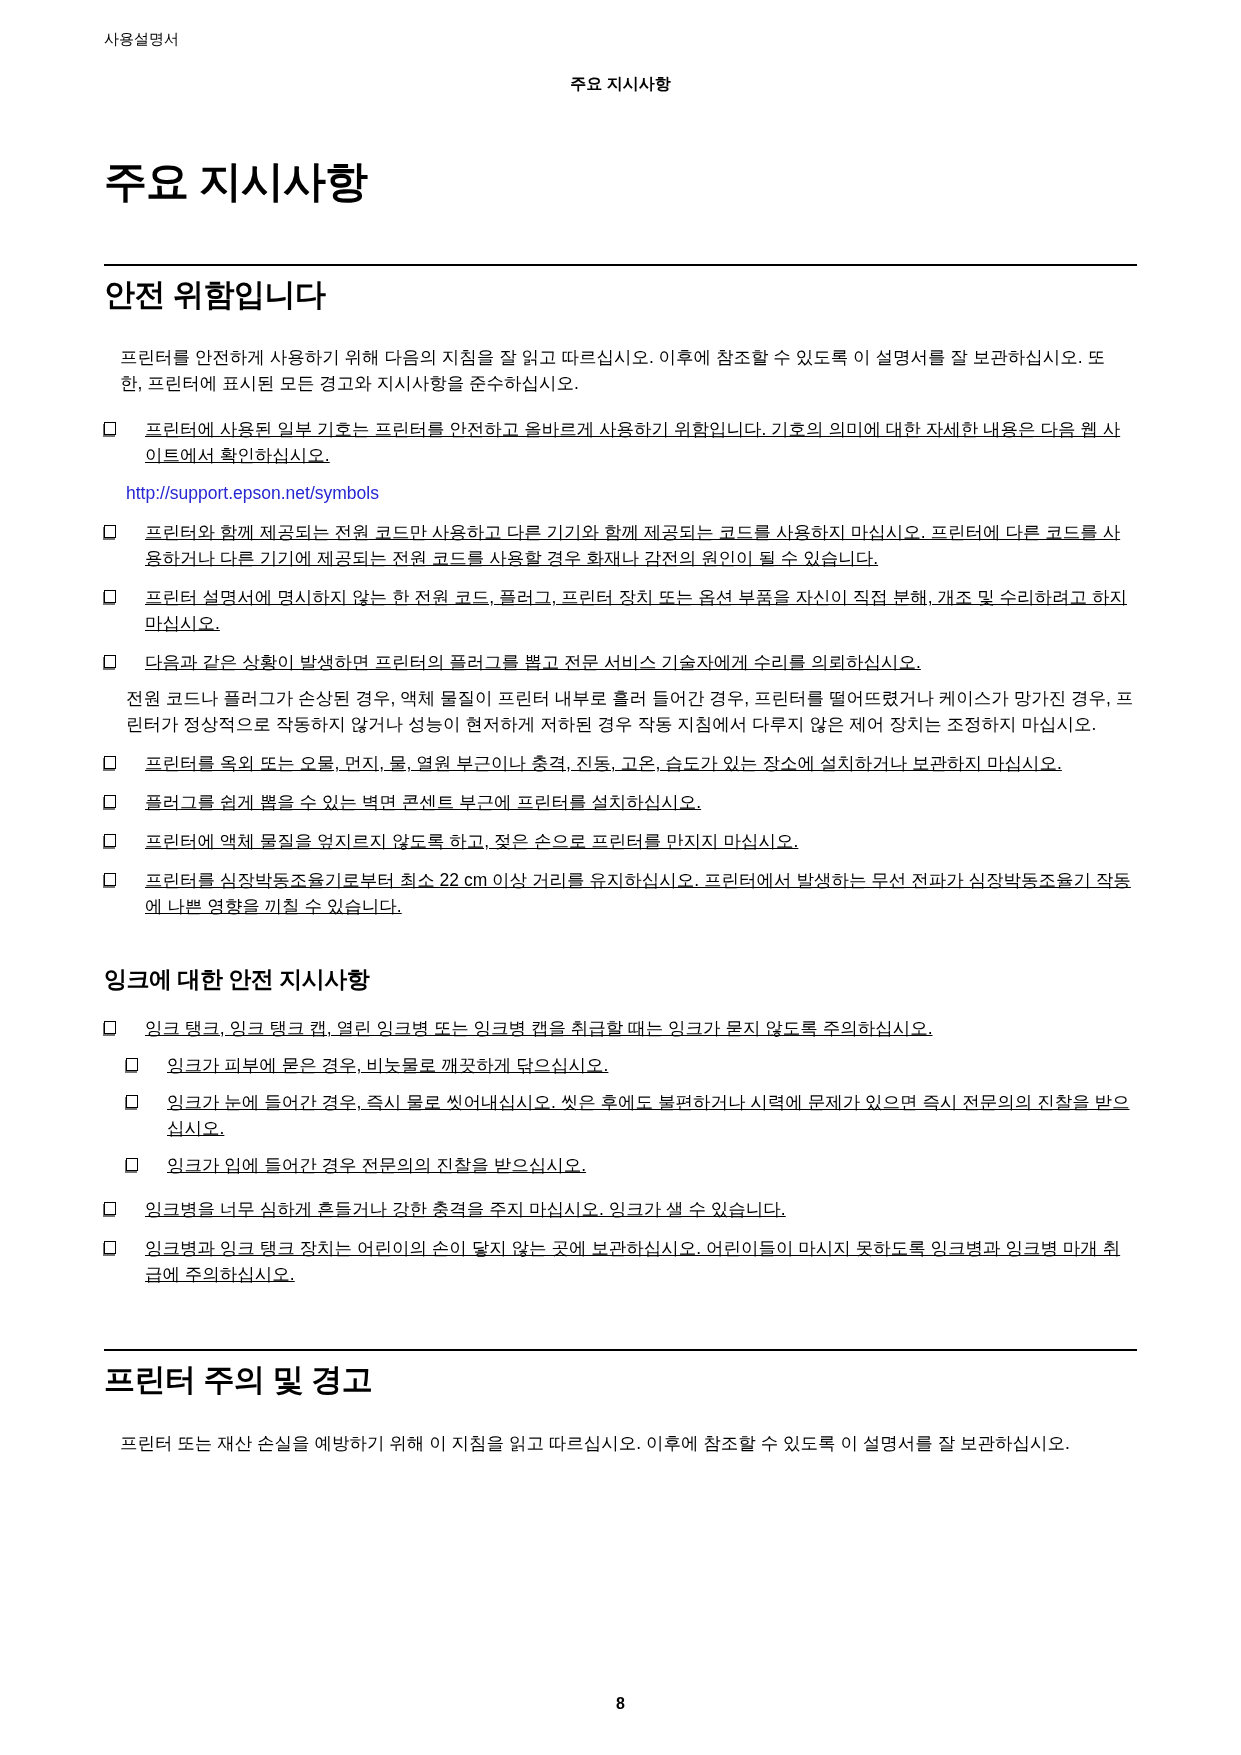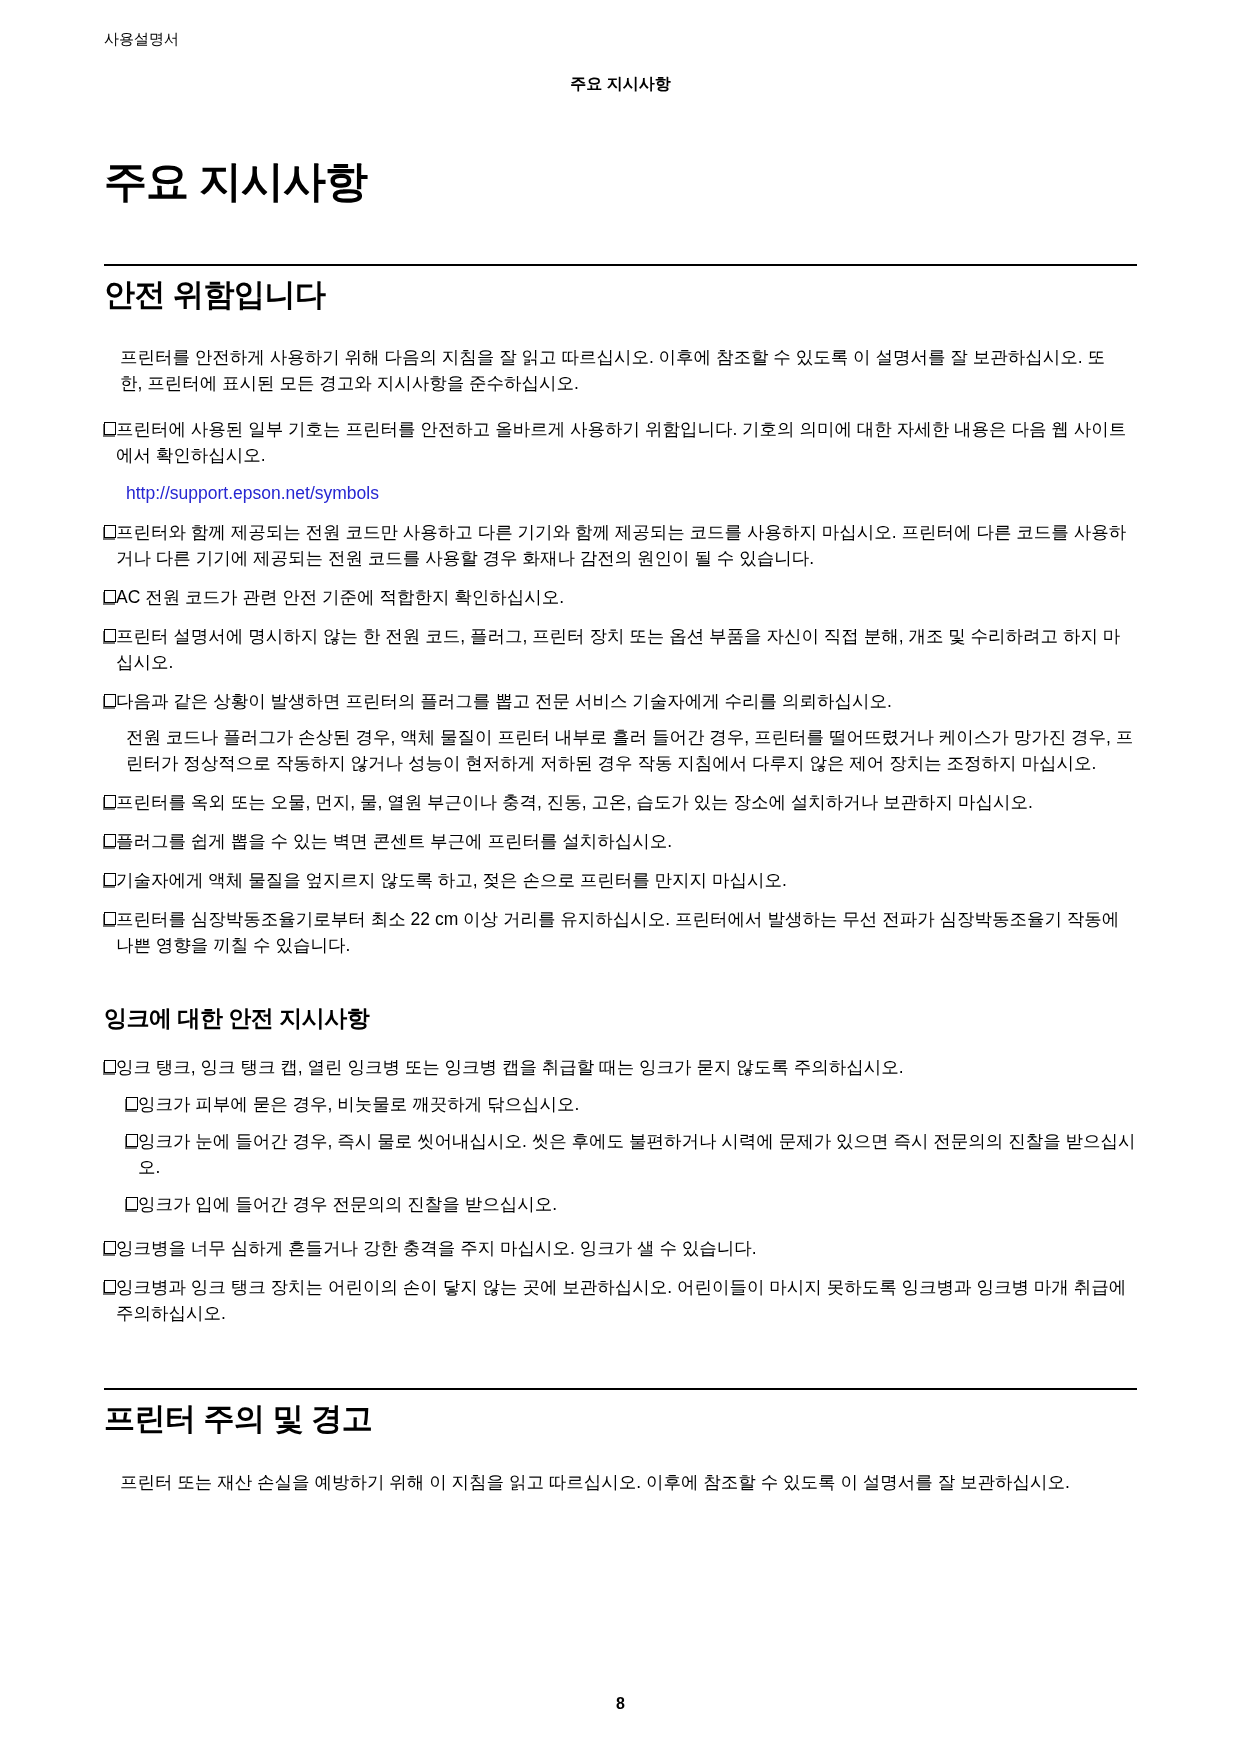--- a/index.html
+++ b/index.html
@@ -41,22 +41,22 @@
     margin: 46px 0 0 0;
     font-size: 23px; font-weight: 800; line-height: 1.3;
     letter-spacing: -0.5px;
   }
   .body-text {
     font-size: 17.5px; line-height: 26px; margin: 16px;
   }
   .intro { margin-top: 30px; }
   .list { margin-top: 20px; }
   .bullet {
-    display: flex; gap: 0; margin-top: 13px;
-    font-size: 17.5px; line-height: 26px;
+    display: flex; gap: 29px; margin-top: 13px;
+    font-size: 17.5px; line-height: 26px; text-decoration: underline;
   }
   .marker {
     flex: 0 0 auto;
     width: 10px; height: 11px;
     border: 1.5px solid #000;
     margin-top: 6px;
     box-shadow: -1px 2px 0 0 rgba(0,0,0,0.55);
     background: #fff;
   }
   .bullet-body { flex: 1 1 auto; }
@@ -104,24 +104,20 @@
       </div>
       <div class="link-line">
         <a href="#" class="doc-link">http://support.epson.net/symbols</a>
       </div>
 
       <div class="bullet">
         <span class="marker"></span>
         <span class="bullet-body">프린터와 함께 제공되는 전원 코드만 사용하고 다른 기기와 함께 제공되는 코드를 사용하지 마십시오. 프린터에 다른 코드를 사용하거나 다른 기기에 제공되는 전원 코드를 사용할 경우 화재나 감전의 원인이 될 수 있습니다.</span>
       </div>
 
-      <div class="bullet">
-        <span class="marker"></span>
-        <span class="bullet-body">AC 전원 코드가 관련 안전 기준에 적합한지 확인하십시오.</span>
-      </div>
 
       <div class="bullet">
         <span class="marker"></span>
         <span class="bullet-body">프린터 설명서에 명시하지 않는 한 전원 코드, 플러그, 프린터 장치 또는 옵션 부품을 자신이 직접 분해, 개조 및 수리하려고 하지 마십시오.</span>
       </div>
 
       <div class="bullet">
         <span class="marker"></span>
         <span class="bullet-body">다음과 같은 상황이 발생하면 프린터의 플러그를 뽑고 전문 서비스 기술자에게 수리를 의뢰하십시오.</span>
       </div>
@@ -132,21 +128,21 @@
         <span class="bullet-body">프린터를 옥외 또는 오물, 먼지, 물, 열원 부근이나 충격, 진동, 고온, 습도가 있는 장소에 설치하거나 보관하지 마십시오.</span>
       </div>
 
       <div class="bullet">
         <span class="marker"></span>
         <span class="bullet-body">플러그를 쉽게 뽑을 수 있는 벽면 콘센트 부근에 프린터를 설치하십시오.</span>
       </div>
 
       <div class="bullet">
         <span class="marker"></span>
-        <span class="bullet-body">기술자에게 액체 물질을 엎지르지 않도록 하고, 젖은 손으로 프린터를 만지지 마십시오.</span>
+        <span class="bullet-body">프린터에 액체 물질을 엎지르지 않도록 하고, 젖은 손으로 프린터를 만지지 마십시오.</span>
       </div>
 
       <div class="bullet">
         <span class="marker"></span>
         <span class="bullet-body">프린터를 심장박동조율기로부터 최소 22 cm 이상 거리를 유지하십시오. 프린터에서 발생하는 무선 전파가 심장박동조율기 작동에 나쁜 영향을 끼칠 수 있습니다.</span>
       </div>
 
     </div>
 
     <h3 class="h3">잉크에 대한 안전 지시사항</h3>

